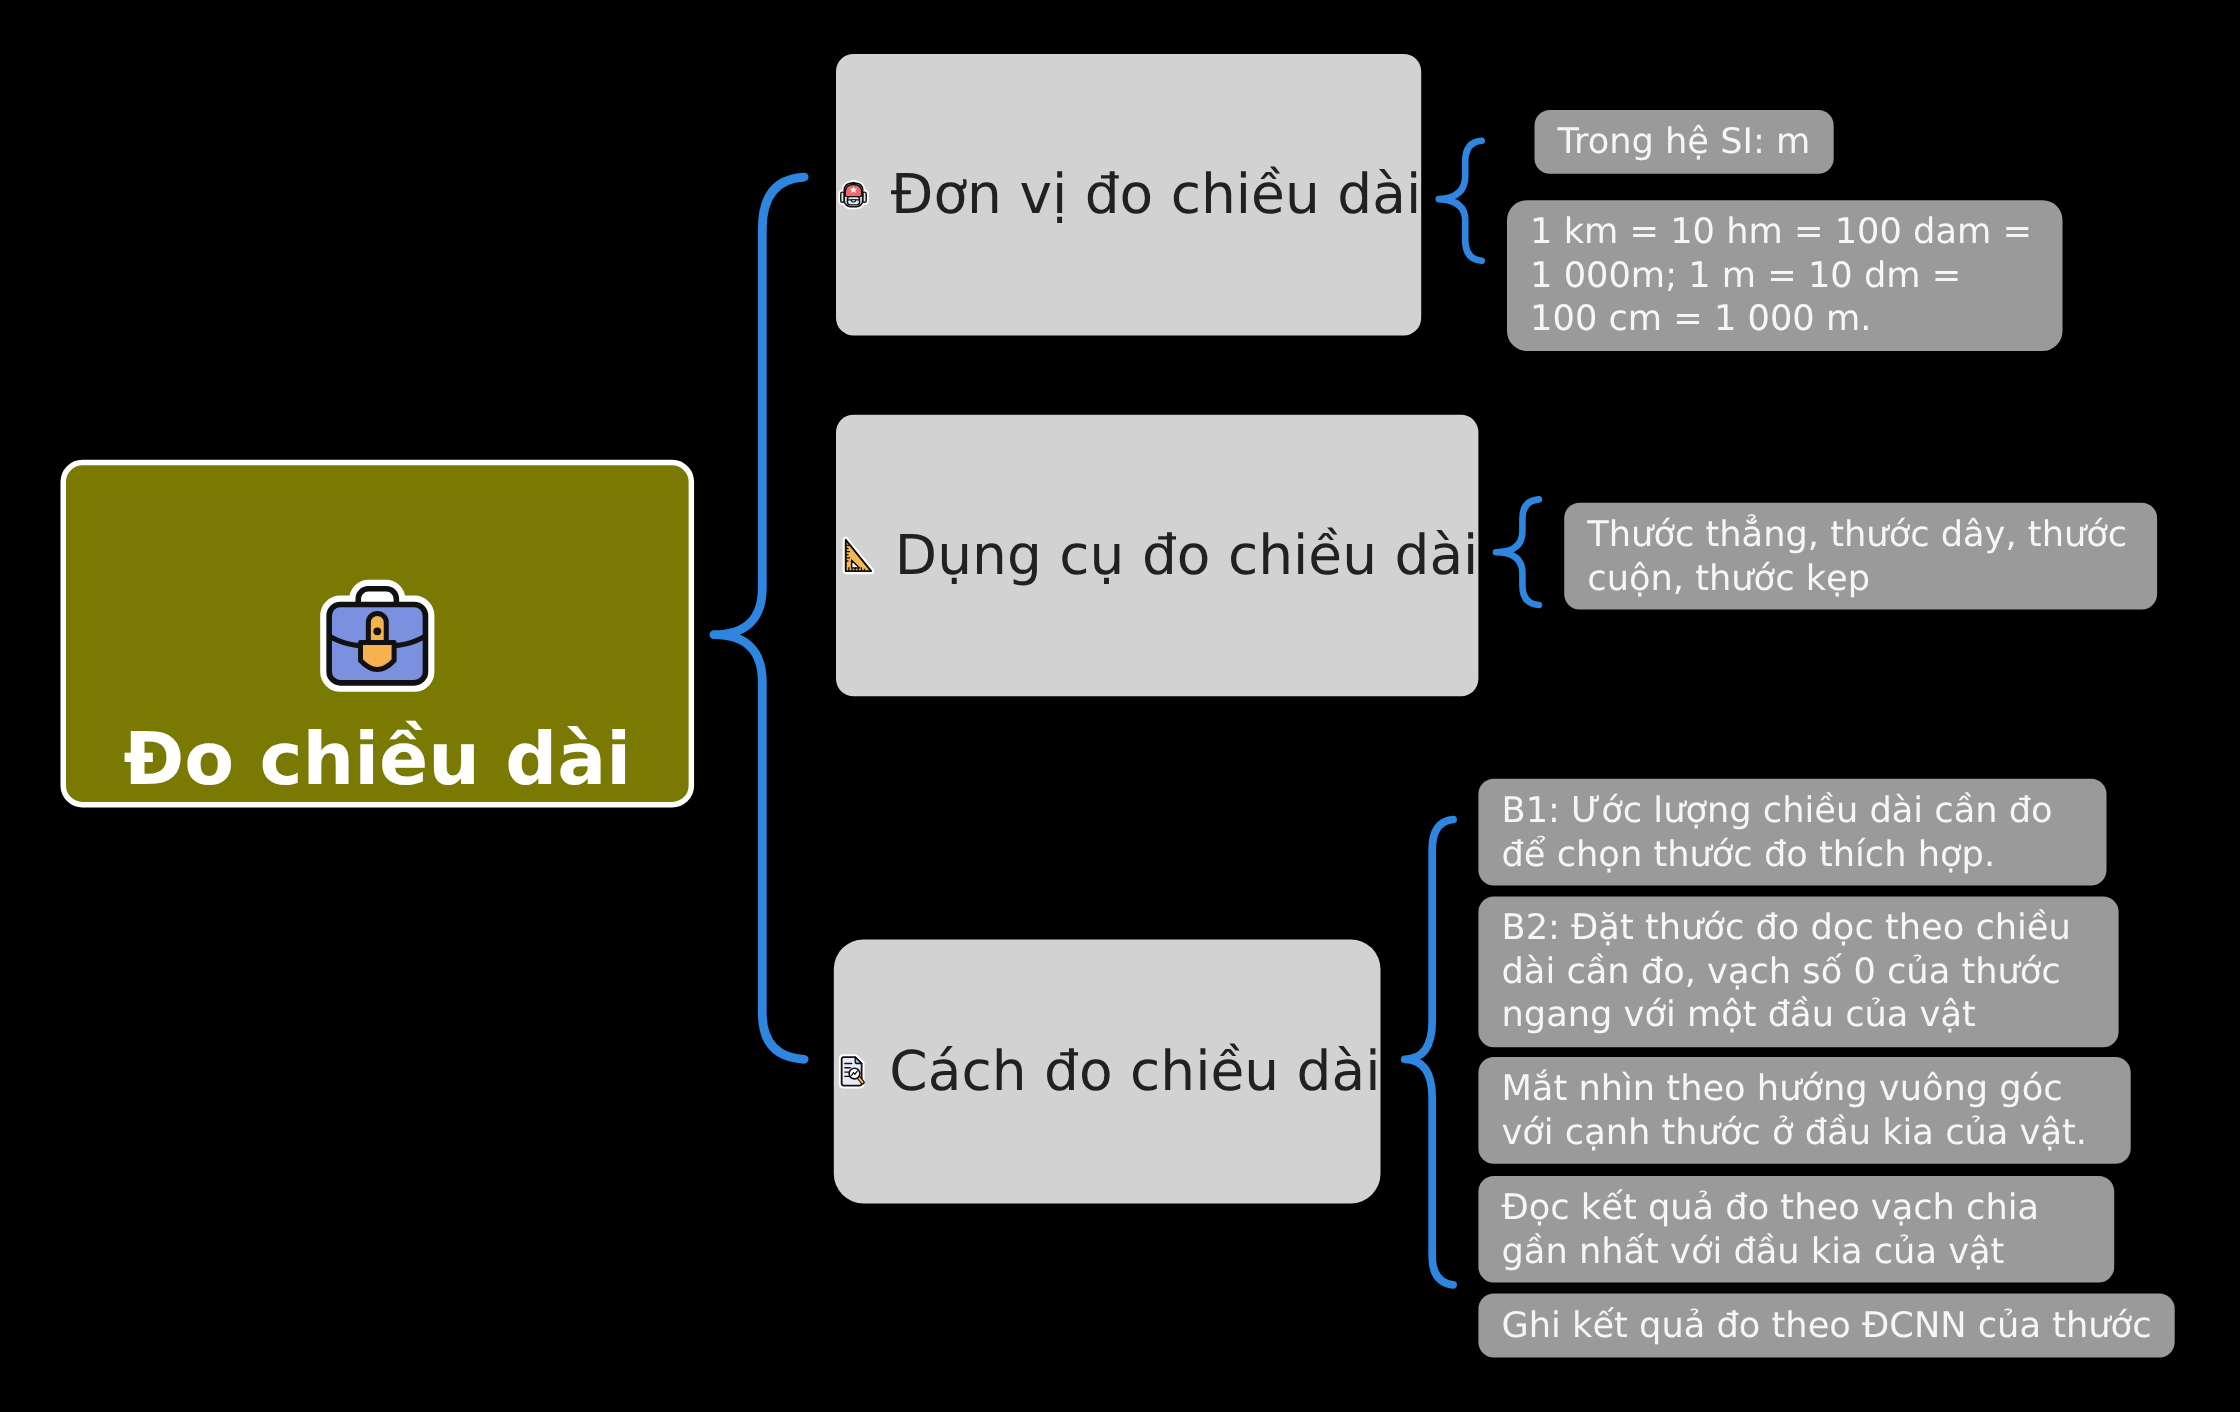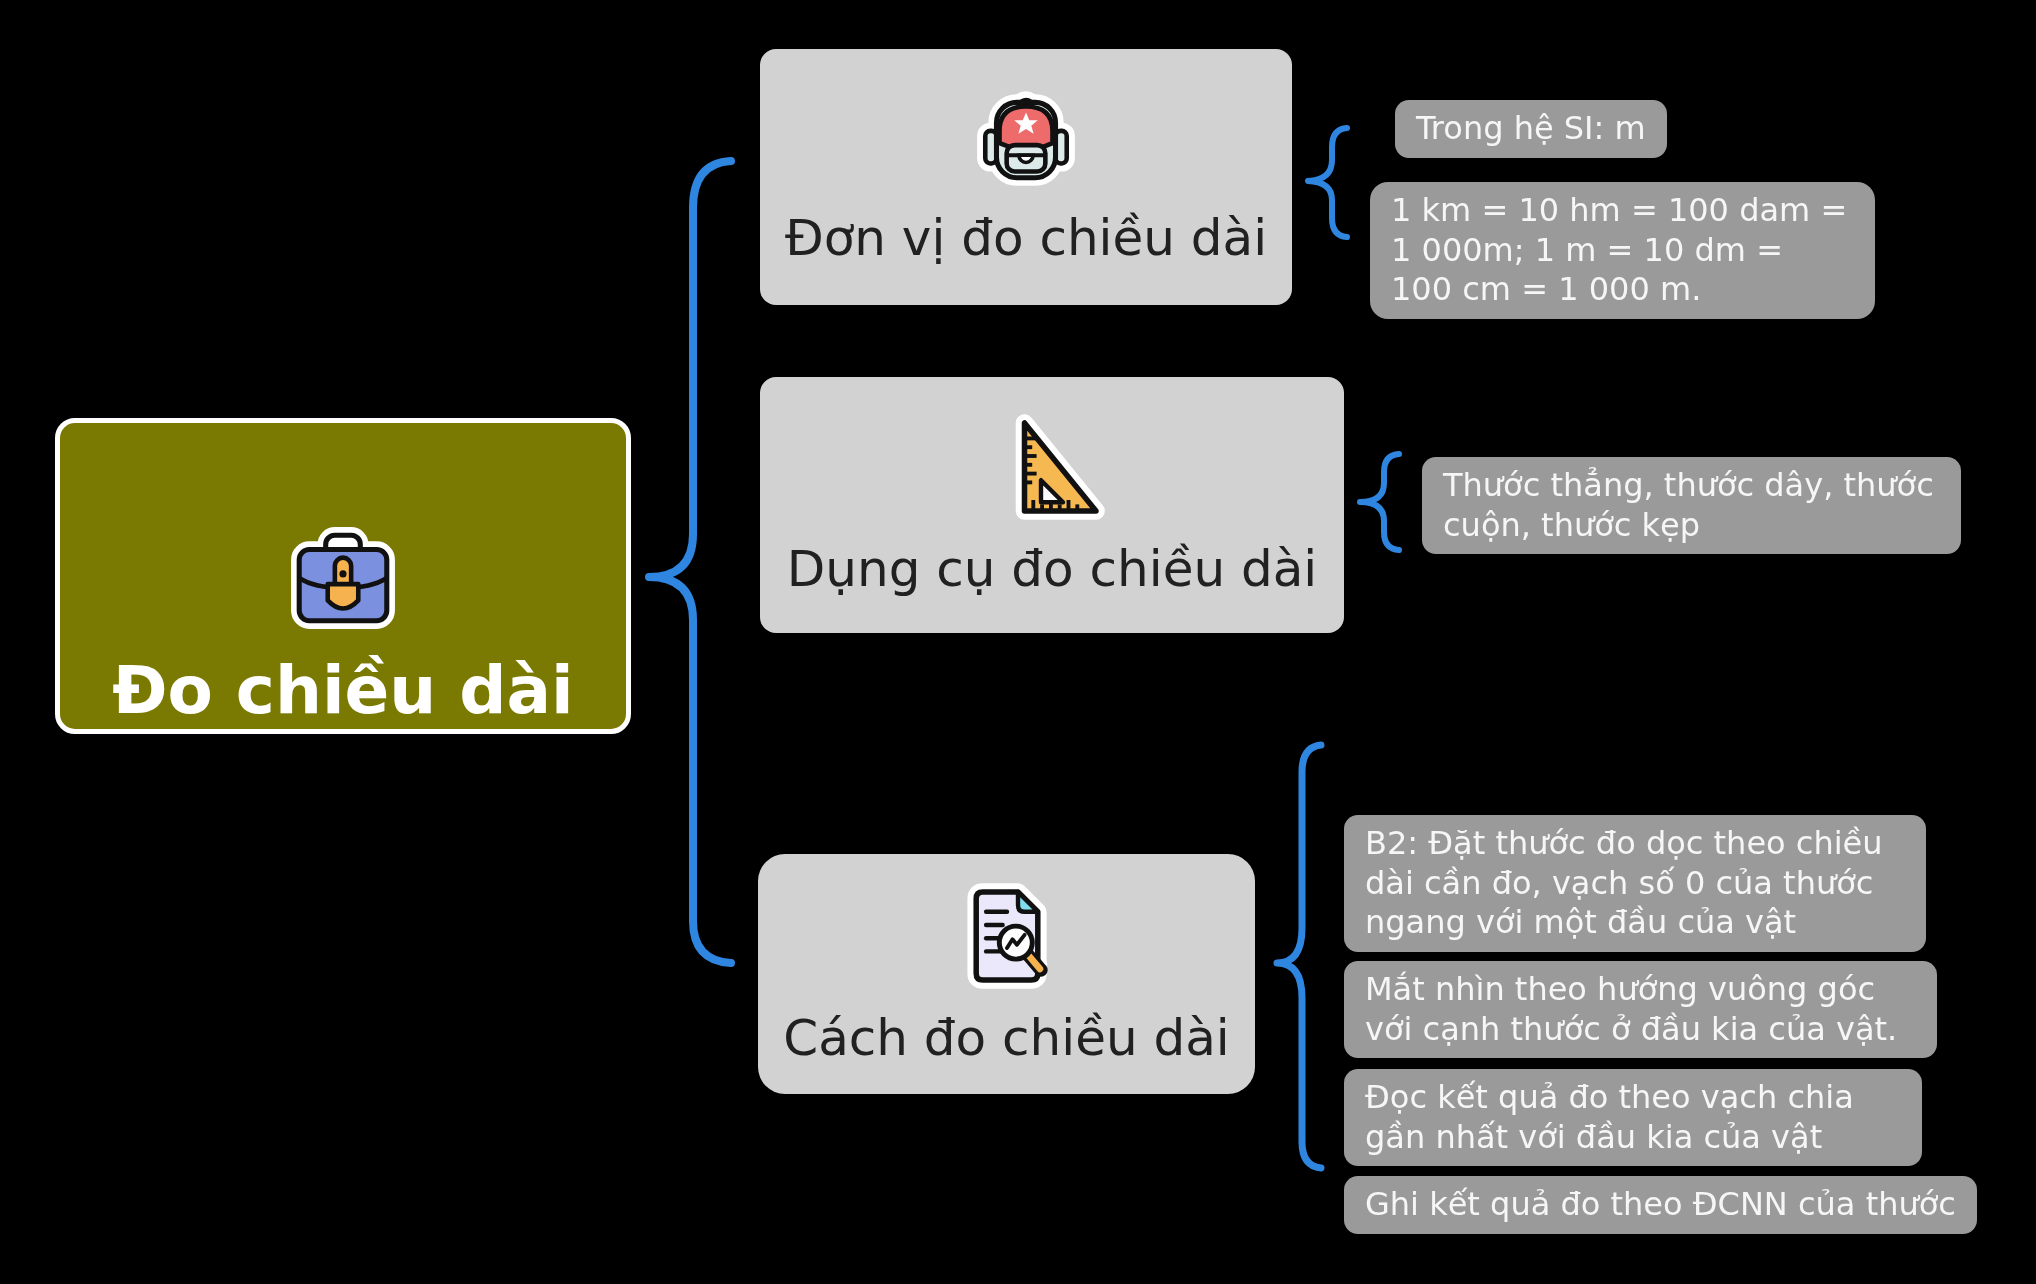--- a/index.html
+++ b/index.html
@@ -27,21 +27,21 @@
     background:var(--root-bg);border:5px solid #ffffff;border-radius:20px;
     display:flex;flex-direction:column;align-items:center;justify-content:flex-end;gap:22px;
   }
   .root-node .label{
     color:var(--root-text);font-size:66px;font-weight:bold;letter-spacing:0px;white-space:nowrap;
   }
 
   
   .branch-node{
     position:absolute;background:var(--branch-bg);border-radius:16px;
-    display:flex;flex-direction:column;align-items:center;justify-content:center;gap:18px;
+    display:flex;flex-direction:row;align-items:center;justify-content:center;gap:18px;
   }
   .branch-node .label{color:var(--branch-text);font-size:50px;white-space:nowrap;}
   #branch-units {left:760px;top:49px; width:532px;height:256px;}
   #branch-tools {left:760px;top:377px;width:584px;height:256px;}
   #branch-method{left:758px;top:854px;width:497px;height:240px;border-radius:27px;}
 
   
   .leaf-node{
     position:absolute;background:var(--leaf-bg);color:var(--leaf-text);
     font-size:32px;line-height:1.24;padding:9px 21px;border-radius:14px;
@@ -157,18 +157,19 @@
       <polyline points="50,61 55,53 59,58 66,49" fill="none" stroke="#111111" stroke-width="3.5" stroke-linecap="round" stroke-linejoin="round"></polyline>
     </svg>
     <div class="label">Cách đo chiều dài</div>
   </div>
 
   <div id="leaf-si" class="leaf-node">Trong hệ SI: m</div>
   <div id="leaf-km" class="leaf-node">1 km = 10 hm = 100 dam = 1 000m; 1 m = 10 dm = 100 cm = 1 000 m.</div>
 
   <div id="leaf-rulers" class="leaf-node">Thước thẳng, thước dây, thước cuộn, thước kẹp</div>
 
+  <div id="leaf-b1" class="leaf-node">B1: Ước lượng chiều dài cần đo để chọn thước đo thích hợp.</div>
   <div id="leaf-b2" class="leaf-node">B2: Đặt thước đo dọc theo chiều dài cần đo, vạch số 0 của thước ngang với một đầu của vật</div>
   <div id="leaf-eye" class="leaf-node">Mắt nhìn theo hướng vuông góc với cạnh thước ở đầu kia của vật.</div>
   <div id="leaf-read" class="leaf-node">Đọc kết quả đo theo vạch chia gần nhất với đầu kia của vật</div>
   <div id="leaf-write" class="leaf-node">Ghi kết quả đo theo ĐCNN của thước</div>
 
 </div>
 
 </body></html>

